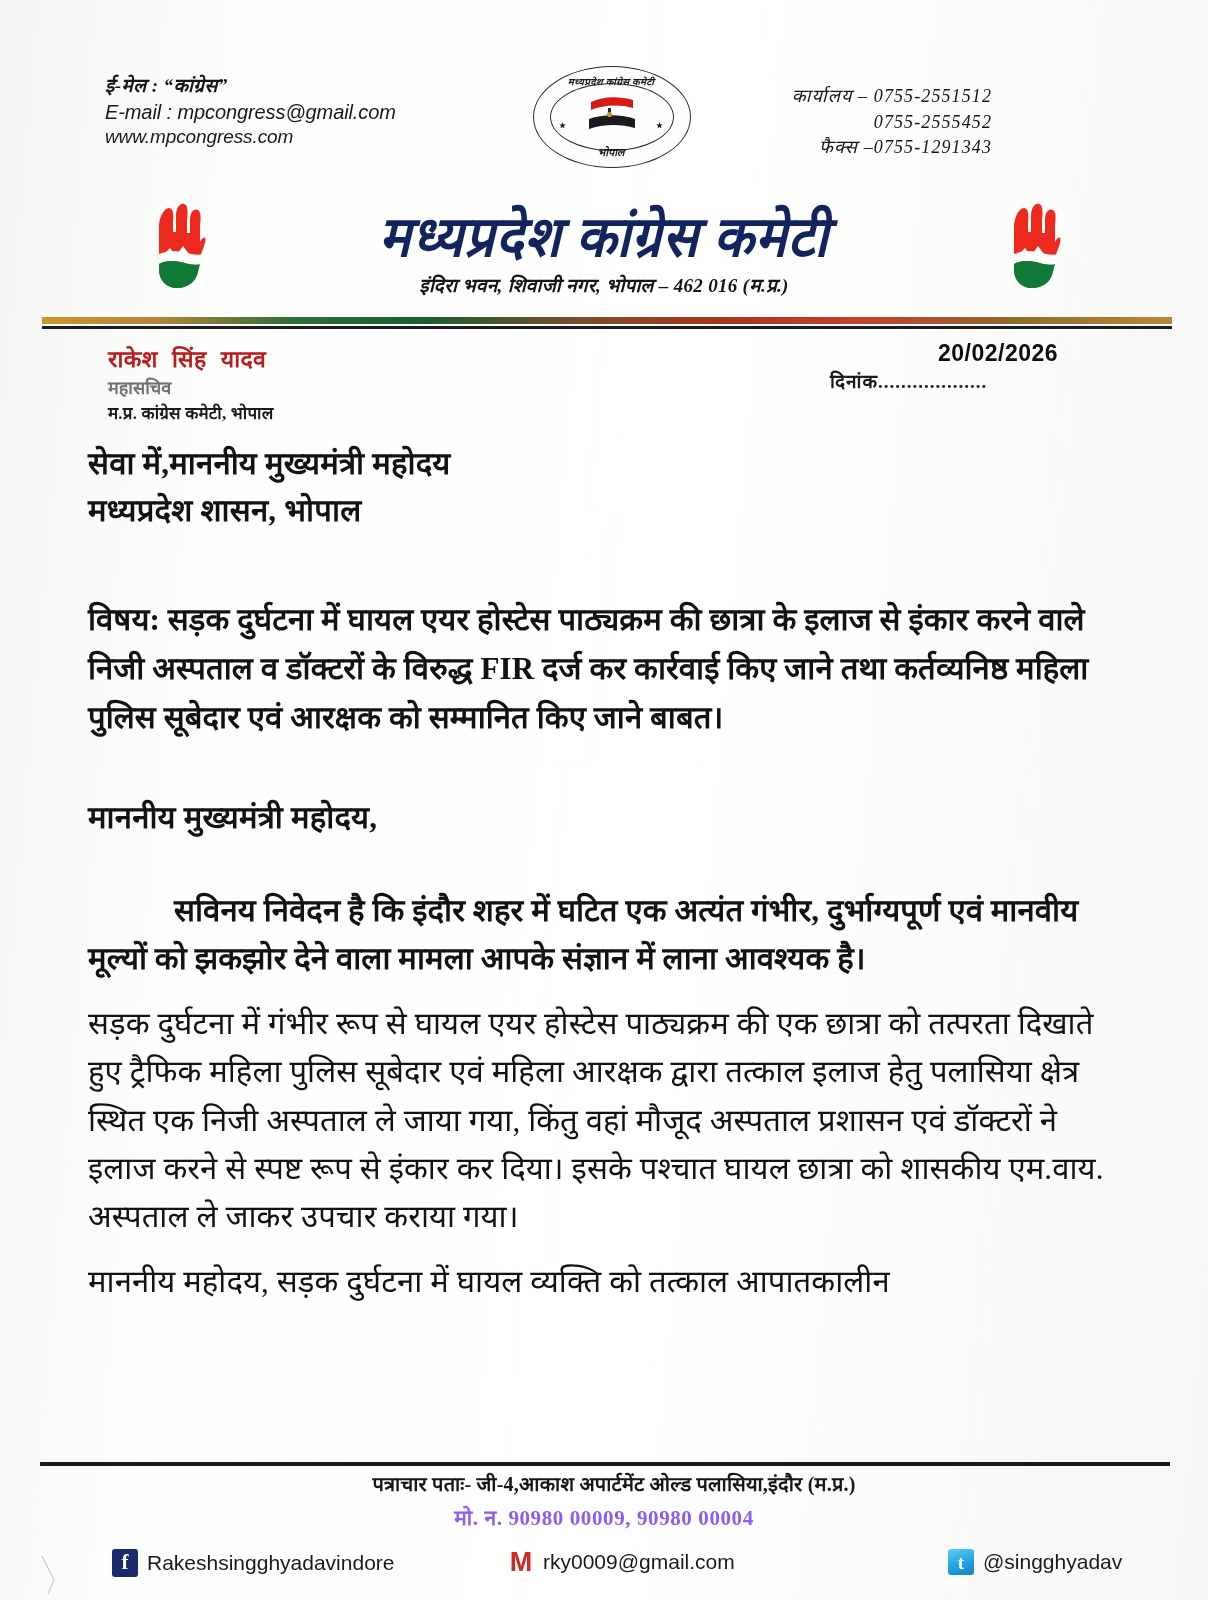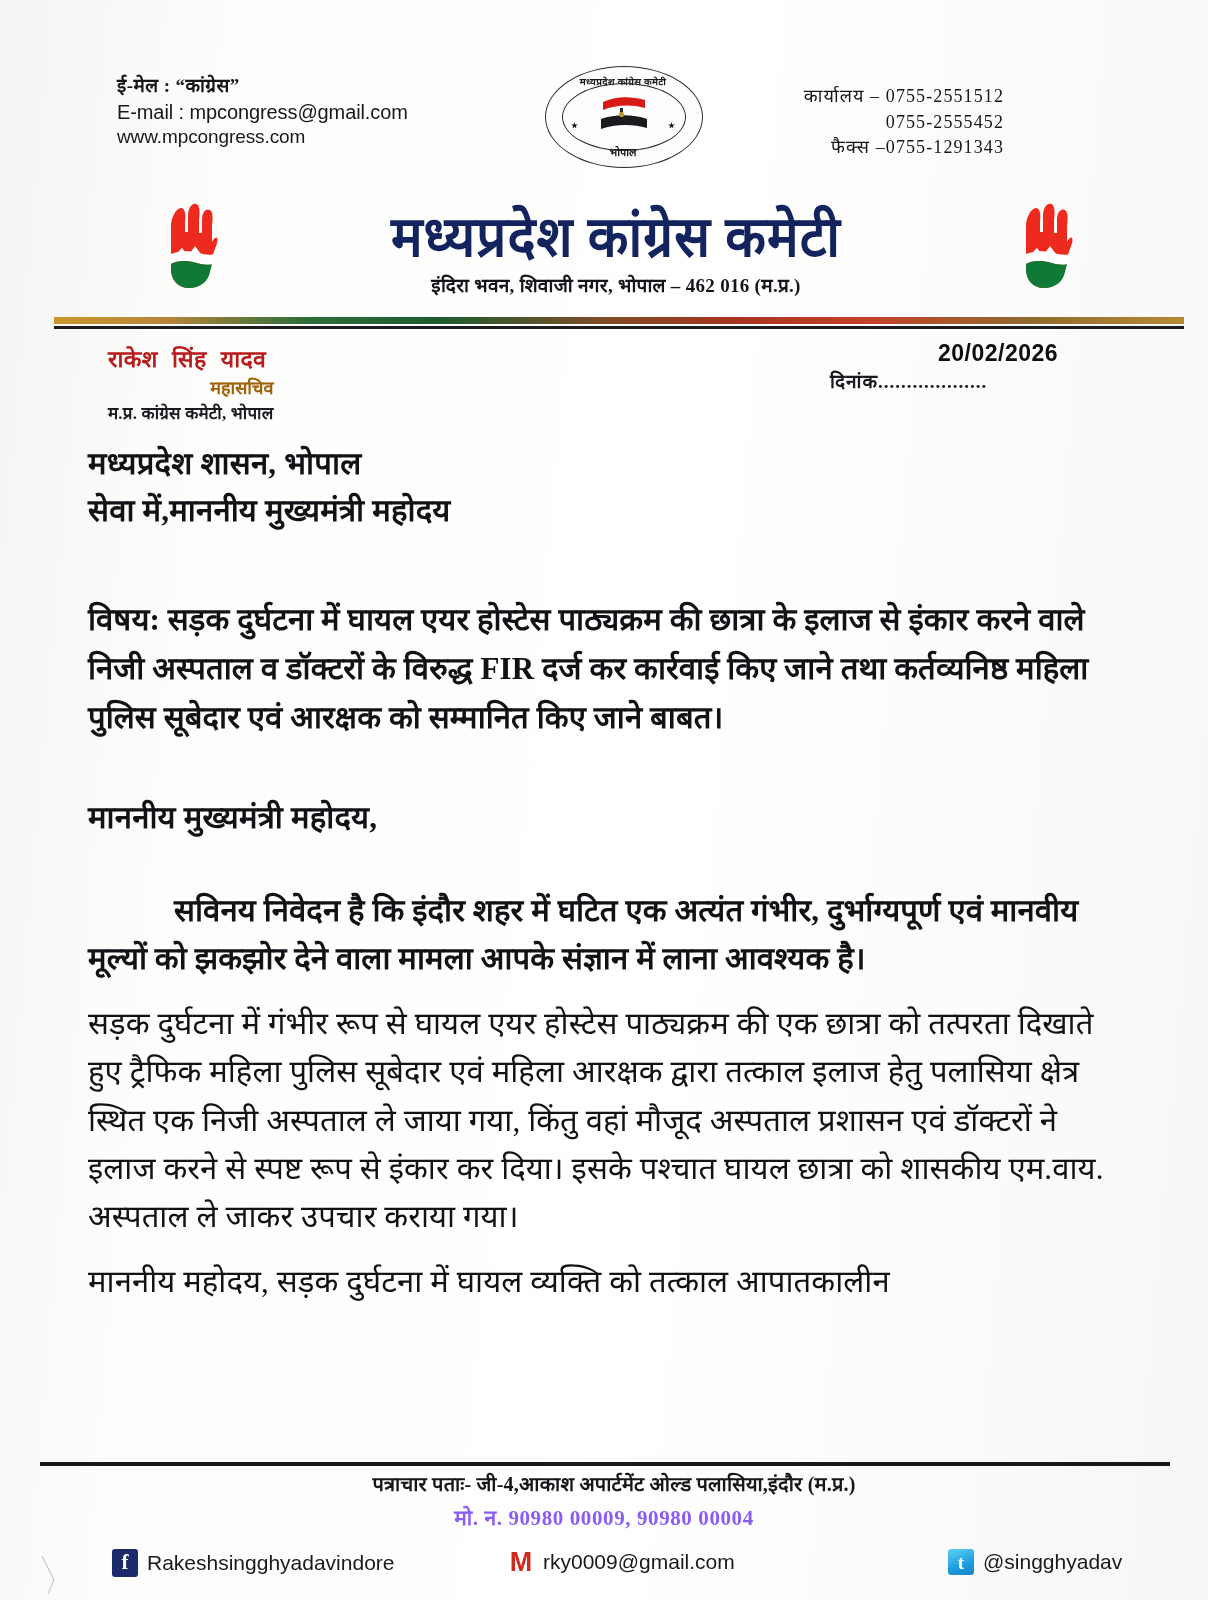--- a/index.html
+++ b/index.html
@@ -22,23 +22,24 @@
     left: 0; top: 0;
     width: 1208px;
     height: 1600px;
     background:
       linear-gradient(95deg, #f4f4f2 0%, #fdfdfc 18%, #ffffff 55%, #f7f7f6 100%);
   }
 
   
   .header {
     position: absolute;
-    left: 12px; top: 0;
+    left: 0; top: 0;
     width: 1064px;
     height: 320px;
+    font-style: italic;
   }
   .hdr-left {
     position: absolute;
     left: 105px;
     top: 74px;
     line-height: 1.30;
   }
   .hdr-left .l1 {
     font-family: "Liberation Serif", serif;
     font-weight: bold;
@@ -194,22 +195,22 @@
     font-family: Liberation Mono, monospace;
     font-weight: bold;
     font-size: 23px;
     color: #b91c1c;
     letter-spacing: 0.4px;
   }
   .sender .role {
     font-family: "Liberation Serif", serif;
     font-weight: bold;
     font-size: 18px;
-    color: #a16207;
-    text-align: right;
+    color: #737373;
+    text-align: left;
     margin-top: 1px;
   }
   .sender .unit {
     font-family: "Liberation Serif", serif;
     font-weight: bold;
     font-size: 17px;
     color: #1a1a20;
     margin-top: 2px;
     letter-spacing: 0.2px;
   }
@@ -445,22 +446,22 @@
     <div class="role">महासचिव</div>
     <div class="unit">म.प्र. कांग्रेस कमेटी, भोपाल</div>
   </div>
 
   <div class="date-block">
     <div class="date-label">दिनांक...................</div>
     <div class="date-value">20/02/2026</div>
   </div>
 
   <div class="body-text">
+    <div class="addressee">सेवा में,माननीय मुख्यमंत्री महोदय</div>
     <div class="addressee">मध्यप्रदेश शासन, भोपाल</div>
-    <div class="addressee">सेवा में,माननीय मुख्यमंत्री महोदय</div>
 
     <div class="subject">विषय: सड़क दुर्घटना में घायल एयर होस्टेस पाठ्यक्रम की छात्रा के इलाज से इंकार करने वाले निजी अस्पताल व डॉक्टरों के विरुद्ध FIR दर्ज कर कार्रवाई किए जाने तथा कर्तव्यनिष्ठ महिला पुलिस सूबेदार एवं आरक्षक को सम्मानित किए जाने बाबत।</div>
 
     <div class="salutation">माननीय मुख्यमंत्री महोदय,</div>
 
     <div class="para">सविनय निवेदन है कि इंदौर शहर में घटित एक अत्यंत गंभीर, दुर्भाग्यपूर्ण एवं मानवीय मूल्यों को झकझोर देने वाला मामला आपके संज्ञान में लाना आवश्यक है।</div>
     <div class="para2">सड़क दुर्घटना में गंभीर रूप से घायल एयर होस्टेस पाठ्यक्रम की एक छात्रा को तत्परता दिखाते हुए ट्रैफिक महिला पुलिस सूबेदार एवं महिला आरक्षक द्वारा तत्काल इलाज हेतु पलासिया क्षेत्र स्थित एक निजी अस्पताल ले जाया गया, किंतु वहां मौजूद अस्पताल प्रशासन एवं डॉक्टरों ने इलाज करने से स्पष्ट रूप से इंकार कर दिया। इसके पश्चात घायल छात्रा को शासकीय एम.वाय. अस्पताल ले जाकर उपचार कराया गया।</div>
     <div class="para2">माननीय महोदय, सड़क दुर्घटना में घायल व्यक्ति को तत्काल आपातकालीन</div>
   </div>
 

